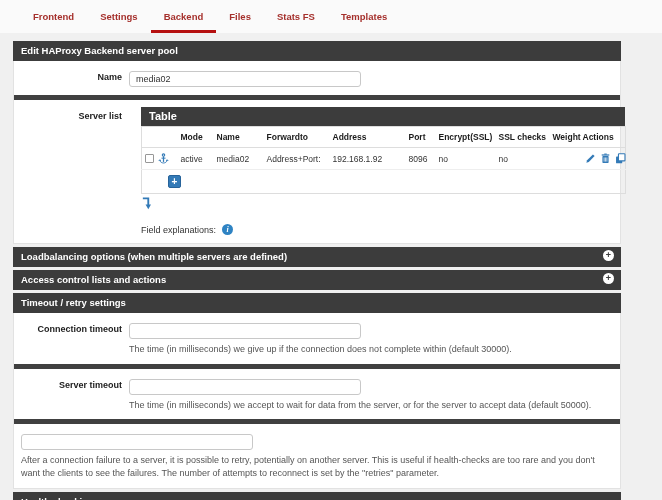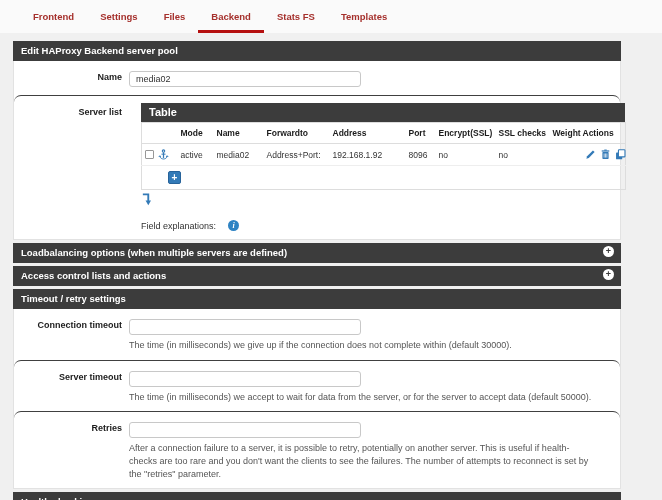--- a/index.html
+++ b/index.html
@@ -40,21 +40,21 @@
     width:11px; height:11px; border-radius:50%;
     background:#fff; color:#3c3c3c;
     font-size:9px; line-height:10px; text-align:center; font-weight:bold;
     cursor:pointer;
   }
   .panel-body {
     background:#fff;
     border:1px solid #e2e2e2; border-top:none;
   }
   .form-row { display:flex; padding:7px 0 8px 0; }
-  .form-row + .form-row { border-top:1px solid #404040;border-radius:7px; }
+  .form-row + .form-row { border-top:5px solid #404040; }
   .flabel {
     width:108px; flex:none;
     text-align:right;
     font-size:9px; font-weight:bold; color:#1c1c1c;
     padding-top:4px;
   }
   .fctrl { margin-left:7px; flex:1; }
   input.text {
     width:232px; height:16px;
     border:1px solid #c8c8c8; border-radius:3px;
@@ -81,37 +81,37 @@
   .actions-cell { text-align:right; white-space:nowrap; }
   .actions-cell svg { margin-left:2px; cursor:pointer; vertical-align:middle; }
   .addbtn {
     display:inline-block; width:13px; height:13px;
     background:#337ab7; border:1px solid #27639a; border-radius:2px;
     color:#fff; font-size:10px; line-height:11px; text-align:center; font-weight:bold;
     cursor:pointer;
   }
   .tfoot-row td { border-top:1px solid #eee; padding:2px 3px 3px 3px; }
   .below-table { margin:2px 0 0 0; }
-  .fieldexp { font-size:9px; color:#333; margin-top:10px; display:flex; align-items:center; gap:12px; }
+  .fieldexp { font-size:9px; color:#333; margin-top:10px; display:flex; align-items:center; gap:6px; }
   .infocirc {
     width:11px; height:11px; border-radius:50%;
     background:#2e83c3; color:#fff;
     font-size:8px; line-height:11px; text-align:center;
     font-family:"Liberation Serif", serif; font-weight:bold; font-style:italic;
     display:inline-block; cursor:pointer;
   }
 </style>
 </head>
 <body>
 
 <div class="tabbar">
   <div class="tab">Frontend</div>
   <div class="tab">Settings</div>
+  <div class="tab active">Backend</div>
   <div class="tab">Files</div>
-  <div class="tab active">Backend</div>
   <div class="tab">Stats FS</div>
   <div class="tab">Templates</div>
 </div>
 
 <div class="content">
 
   <div class="sec-header">
     <span>Edit HAProxy Backend server pool</span>
   </div>
   <div class="panel-body">
@@ -237,21 +237,20 @@
 
     <div class="form-row">
       <div class="flabel">Server timeout</div>
       <div class="fctrl">
         <input class="text" type="text" value="" style="">
         <div class="help">The time (in milliseconds) we accept to wait for data from the server, or for the server to accept data (default 50000).</div>
       </div>
     </div>
 
     <div class="form-row">
-      <div class="flabel">Retries</div>
       <div class="fctrl">
         <input class="text" type="text" value="" style="">
         <div class="help">After a connection failure to a server, it is possible to retry, potentially on another server. This is useful if health-checks are too rare and you don't want the clients to see the failures. The number of attempts to reconnect is set by the "retries" parameter.</div>
       </div>
     </div>
   </div>
 
   <div class="sec-header">
     <span>Health checking</span>
   </div>

